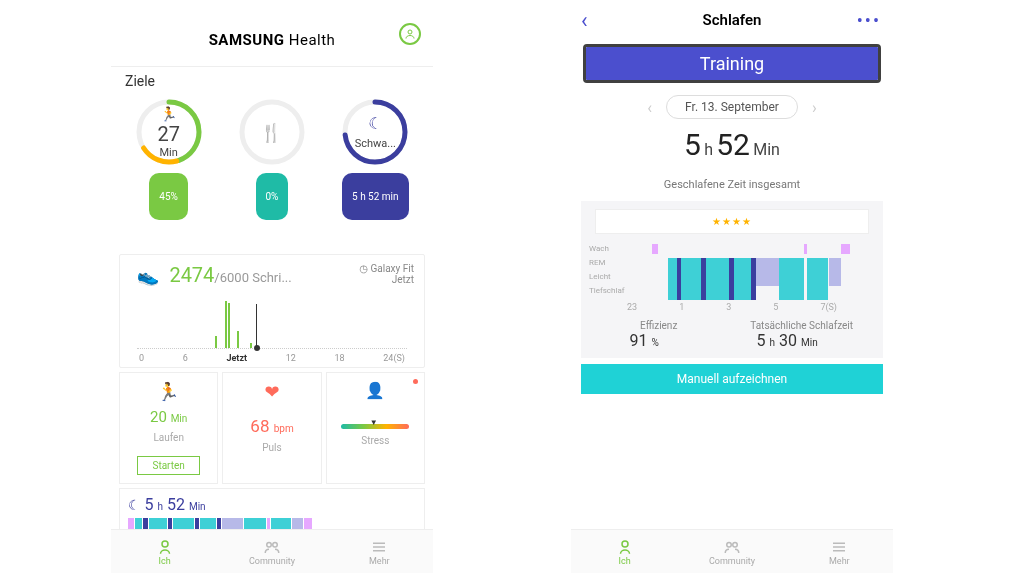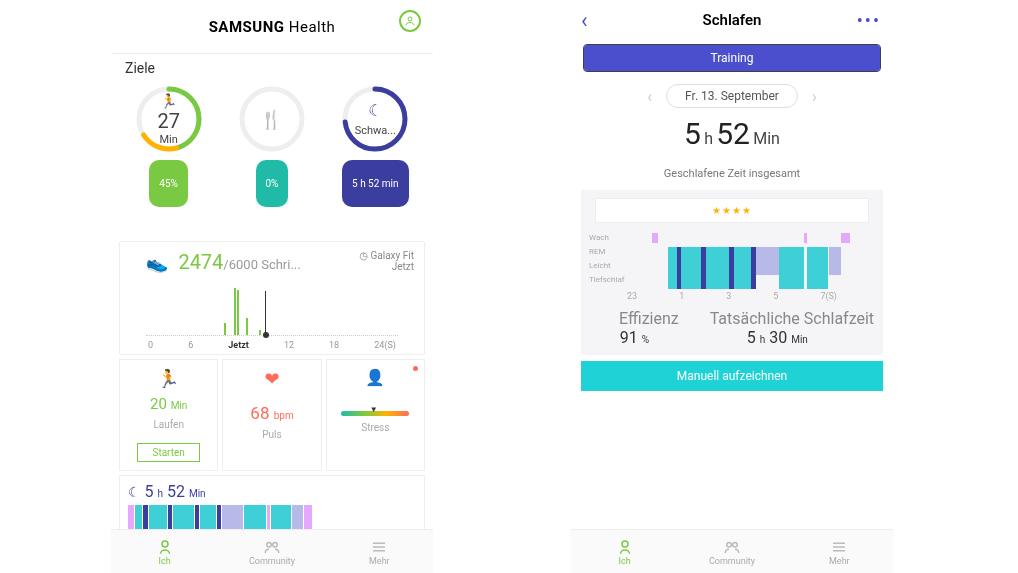--- a/index.html
+++ b/index.html
@@ -1,37 +1,37 @@
 <!DOCTYPE html>
 <html><head>
 <meta charset="utf-8">
 <style>
   *{box-sizing:border-box;margin:0;padding:0;font-family:-apple-system,BlinkMacSystemFont,"Segoe UI",Roboto,Arial,sans-serif;}
   body{background:#fff;width:1018px;height:573px;position:relative;overflow:hidden;}
   .phone{position:absolute;top:0;width:322px;height:573px;background:#fff;overflow:hidden;}
   #p1{left:111px;}
   #p2{left:571px;}
   
-  .hdr1{height:54px;display:flex;align-items:center;justify-content:center;position:relative;border-bottom:1px solid #eee;}
+  .hdr1{height:54px;display:flex;align-items:center;justify-content:center;position:relative;border-bottom:1px solid #eee;margin-top:13px;}
   .hdr1 .title{font-weight:700;font-size:15px;letter-spacing:0.5px;}
   .hdr1 .light{font-weight:400;}
   .prof{position:absolute;right:12px;top:10px;width:22px;height:22px;border:2px solid #7ac943;border-radius:50%;display:flex;align-items:center;justify-content:center;color:#7ac943;}
   .ziele{padding:6px 14px 2px;font-size:14px;color:#333;}
   .rings{display:flex;justify-content:space-around;padding:6px 6px 6px;}
   .ring{width:90px;display:flex;flex-direction:column;align-items:center;}
   .circ{width:70px;height:70px;position:relative;}
   .circ svg{width:70px;height:70px;transform:rotate(-90deg);}
   .cin{position:absolute;top:0;left:0;width:100%;height:100%;display:flex;flex-direction:column;align-items:center;justify-content:center;font-size:11px;color:#444;}
   .cin .big{font-size:20px;font-weight:400;}
   .pill{margin-top:6px;padding:18px 10px;border-radius:10px;font-size:10px;color:#fff;}
   .pg{background:#7ac943;}
   .pc{background:#1fbba6;}
   .pb{background:#3b3e9e;}
   .card{margin:4px 8px;border:1px solid #eee;border-radius:2px;background:#fff;}
-  .steps{padding:8px 26px 4px;position:relative;margin-top:28px;}
+  .steps{padding:8px 17px 4px;position:relative;margin-top:28px;}
   .shoe{color:#7ac943;font-size:18px;margin-right:6px;}
   .sv{color:#7ac943;font-size:20px;font-weight:400;}
   .sg{color:#999;font-size:13px;}
   .src{position:absolute;right:10px;top:8px;text-align:right;font-size:10px;color:#888;}
   .schart{height:70px;position:relative;margin-top:6px;}
   .ax{position:absolute;bottom:14px;left:0;right:0;border-top:1px dotted #ccc;}
   .ticks{position:absolute;bottom:0;left:0;right:0;display:flex;justify-content:space-between;font-size:9px;color:#999;padding:0 2px;}
   .bar{position:absolute;bottom:15px;width:2px;background:#7ac943;}
   .now{position:absolute;bottom:15px;width:1px;height:44px;background:#333;}
   .nowdot{position:absolute;width:6px;height:6px;border-radius:50%;background:#333;}
@@ -56,21 +56,21 @@
   .minichart{height:30px;margin-top:4px;display:flex;align-items:flex-end;gap:1px;overflow:hidden;}
   .minichart div{height:100%;}
   .nav{position:absolute;bottom:0;left:0;right:0;height:44px;border-top:1px solid #eee;background:#fafafa;display:flex;}
   .ni{flex:1;display:flex;flex-direction:column;align-items:center;justify-content:center;font-size:9px;color:#aaa;}
   .ni.active{color:#7ac943;}
   .ni svg{width:18px;height:18px;}
   
   .hdr2{height:40px;display:flex;align-items:center;justify-content:center;position:relative;}
   .back{position:absolute;left:10px;color:#4b4fce;font-size:22px;}
   .more{position:absolute;right:12px;color:#4b4fce;font-size:18px;letter-spacing:2px;}
-  .seg{margin:4px 12px;display:flex;border:1px solid #404040;border-radius:4px;overflow:hidden;font-size:12px;}
+  .seg{margin:4px 12px;display:flex;border:3px solid #404040;border-radius:4px;overflow:hidden;font-size:18px;}
   .seg div{flex:1;text-align:center;padding:6px 0;}
   .seg .on{background:#4b4fce;color:#fff;}
   .seg .off{color:#4b4fce;background:#fff;}
   .dsel{display:flex;align-items:center;justify-content:center;gap:14px;margin:12px 0 8px;}
   .dsel .arr{color:#ccc;font-size:16px;}
   .dbtn{border:1px solid #ddd;border-radius:14px;padding:4px 18px;font-size:12px;color:#555;}
   .bigt{text-align:center;font-size:13px;color:#444;}
   .bigt .n{font-size:30px;font-weight:400;color:#222;}
   .bigt .u{font-size:16px;}
   .sub{text-align:center;font-size:11px;color:#777;margin-top:16px;}
@@ -78,21 +78,21 @@
   .tip{background:#fff;margin:0 6px;padding:6px;text-align:center;font-size:10px;color:#888;border:1px solid #eee;position:relative;}
   .tip::after{content:"";position:absolute;bottom:-6px;left:50%;margin-left:-6px;border:6px solid transparent;border-top-color:#fff;}
   .stars{color:#ffb300;font-size:10px;letter-spacing:1px;}
   .stages{display:flex;margin-top:10px;}
   .slabels{width:38px;font-size:8px;color:#aaa;display:flex;flex-direction:column;}
   .slabels div{height:14px;}
   .hyp{flex:1;height:56px;position:relative;}
   .seg2{position:absolute;top:0;height:56px;}
   .xticks{display:flex;justify-content:space-between;font-size:9px;color:#aaa;padding:2px 38px 0 38px;}
   .eff{display:flex;justify-content:space-around;margin-top:8px;text-align:center;}
-  .eff .l{font-size:16px;color:#888;padding-left:29px;}
+  .eff .l{font-size:10px;color:#888;padding-left:29px;}
   .eff .v{font-size:16px;color:#333;}
   .eff .v .u{font-size:10px;}
   .manbtn{margin:6px 10px;background:#1fd2d6;color:#fff;text-align:center;padding:8px 0;font-size:12px;}
 </style>
 </head>
 <body>
 
 <div class="phone" id="p1">
   <div class="hdr1">
     <span class="title">

